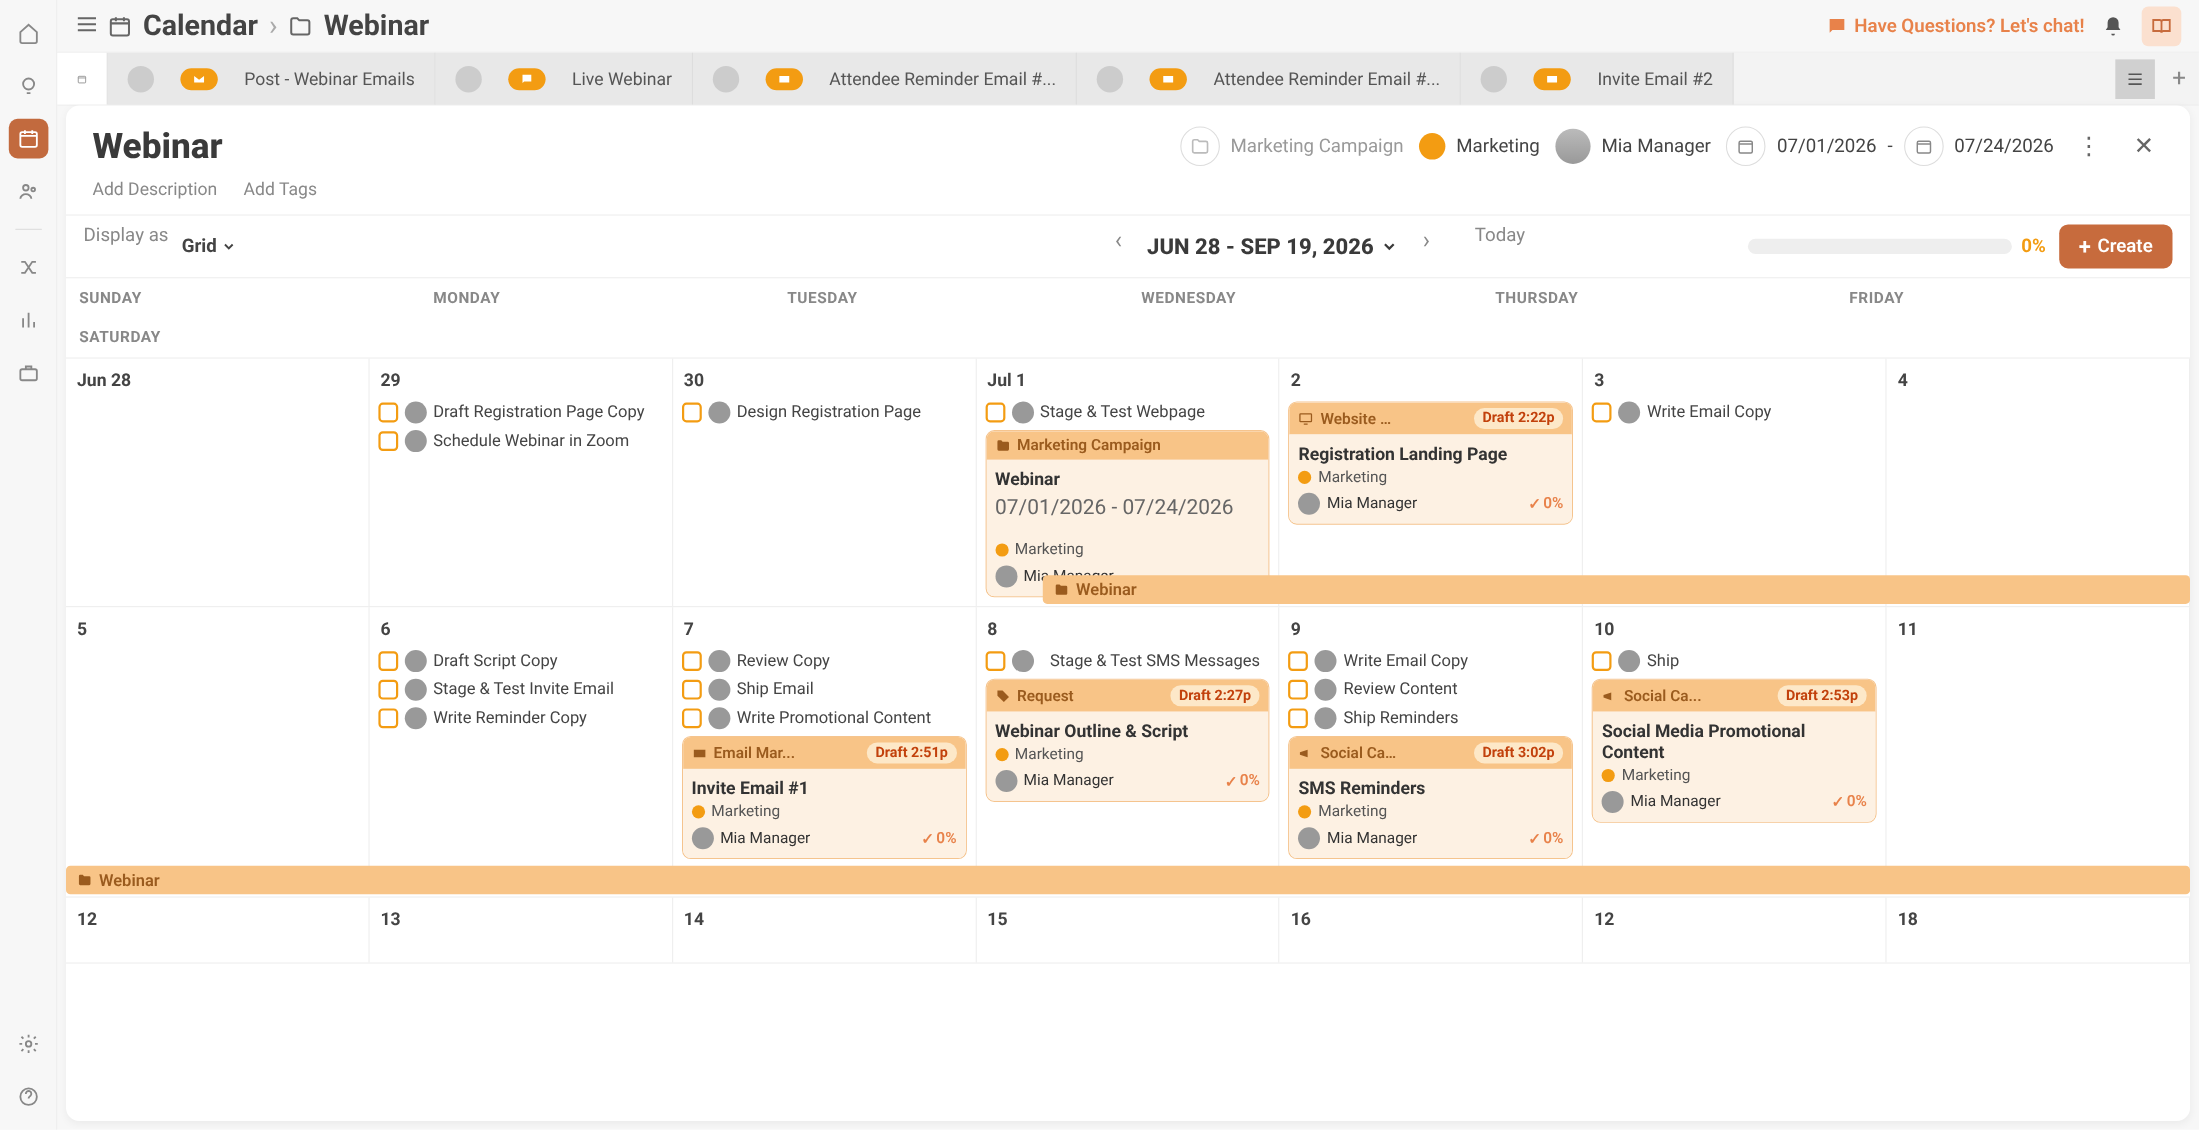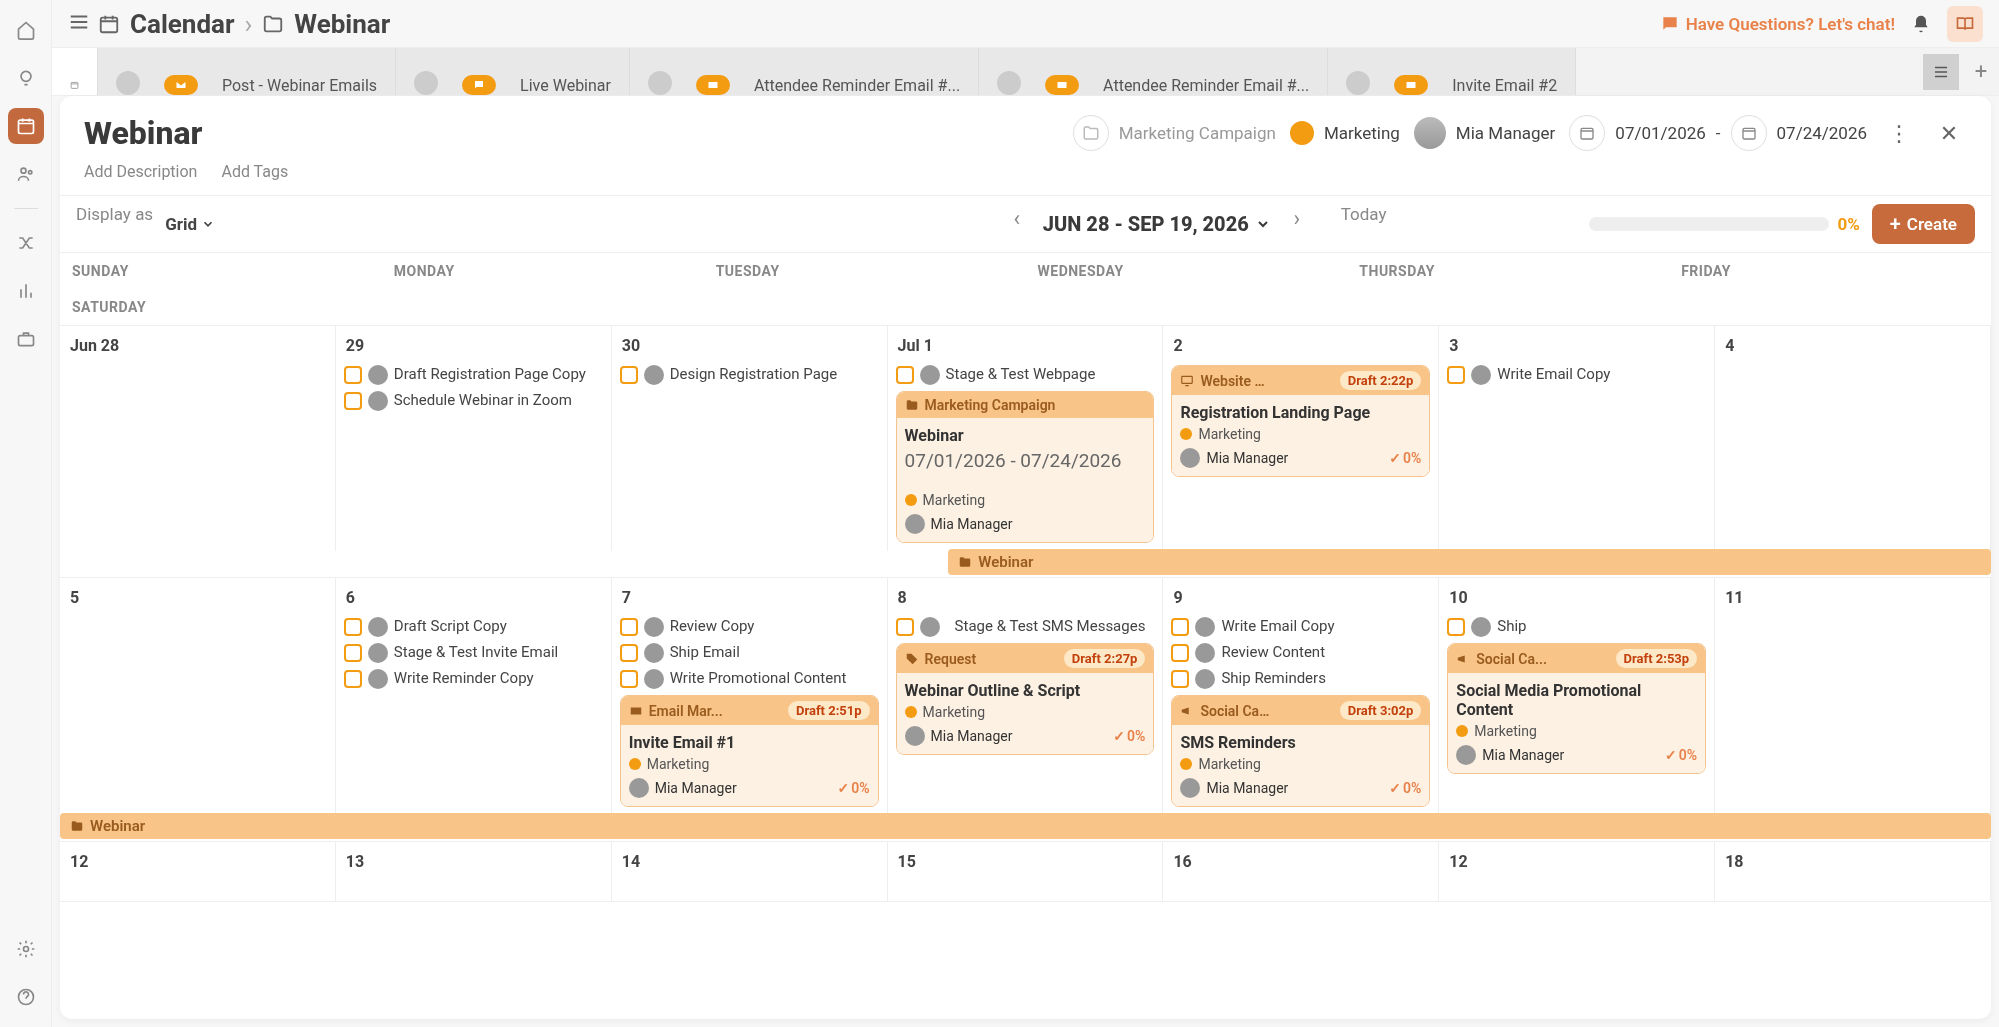--- a/index.html
+++ b/index.html
@@ -14,21 +14,21 @@
 .main{flex:1;display:flex;flex-direction:column;overflow:hidden}
 .topbar{height:48px;display:flex;align-items:center;padding:0 16px;border-bottom:1px solid #eee;gap:8px}
 .hamburger{cursor:pointer;color:#666}
 .crumb{font-size:26px;font-weight:700;color:#444;display:flex;align-items:center;gap:10px}
 .crumb .sep{color:#aaa;font-weight:400}
 .spacer{flex:1}
 .chat-link{color:#e8824a;font-weight:600;display:flex;align-items:center;gap:6px;font-size:17px;cursor:pointer}
 .top-ico{width:36px;height:36px;display:flex;align-items:center;justify-content:center;cursor:pointer;color:#555;border-radius:6px}
 .top-ico.accent{background:#fbe0cf;color:#c76b3d}
 .tabs{display:flex;height:48px;border-bottom:1px solid #eee;align-items:stretch;background:#f3f3f3}
-.tab{display:flex;align-items:flex-end;gap:24px;padding:0 18px;border-right:1px solid #ddd;cursor:pointer;font-size:16px;color:#555;background:#e8e8e8;position:relative}
+.tab{display:flex;align-items:center;gap:24px;padding:0 18px;border-right:1px solid #ddd;cursor:pointer;font-size:16px;color:#555;background:#e8e8e8;position:relative}
 .tab.first{background:#fff;width:46px;justify-content:center}
 .tab .avatar{width:24px;height:24px;border-radius:50%;background:#ccc}
 .pill{background:#f39c12;border-radius:12px;width:34px;height:20px;display:flex;align-items:center;justify-content:center}
 .pill svg{width:12px;height:12px;color:#fff}
 .tab-extras{margin-left:auto;display:flex;align-items:center}
 .tab-sq{width:36px;height:36px;display:flex;align-items:center;justify-content:center;background:#d0d0d0;cursor:pointer;margin:6px 4px}
 .tab-plus{width:36px;height:36px;display:flex;align-items:center;justify-content:center;cursor:pointer;color:#888;font-size:22px}
 .sheet{flex:1;background:#fff;margin:0 8px 8px 8px;border-radius:12px;display:flex;flex-direction:column;overflow:hidden;box-shadow:0 2px 8px rgba(0,0,0,0.05)}
 .hdr{padding:18px 24px 10px;display:flex;align-items:center;gap:18px}
 .title{font-size:32px;font-weight:800;color:#3a3a3a}
@@ -316,21 +316,21 @@
         <div class="dow">
           <div>SUNDAY</div>
           <div>MONDAY</div>
           <div>TUESDAY</div>
           <div>WEDNESDAY</div>
           <div>THURSDAY</div>
           <div>FRIDAY</div>
           <div>SATURDAY</div>
         </div>
 
-        <div class="week" style="padding-bottom:26px">
+        <div class="week" style="">
           <div class="day">
               <div class="daynum">Jun 28</div>
             </div>
           <div class="day">
             <div class="daynum">29</div>
             <div class="task">
                 <span class="chk"></span>
                 <span class="tav"></span>
                 <span class="task-text">Draft Registration Page Copy</span>
               </div>

